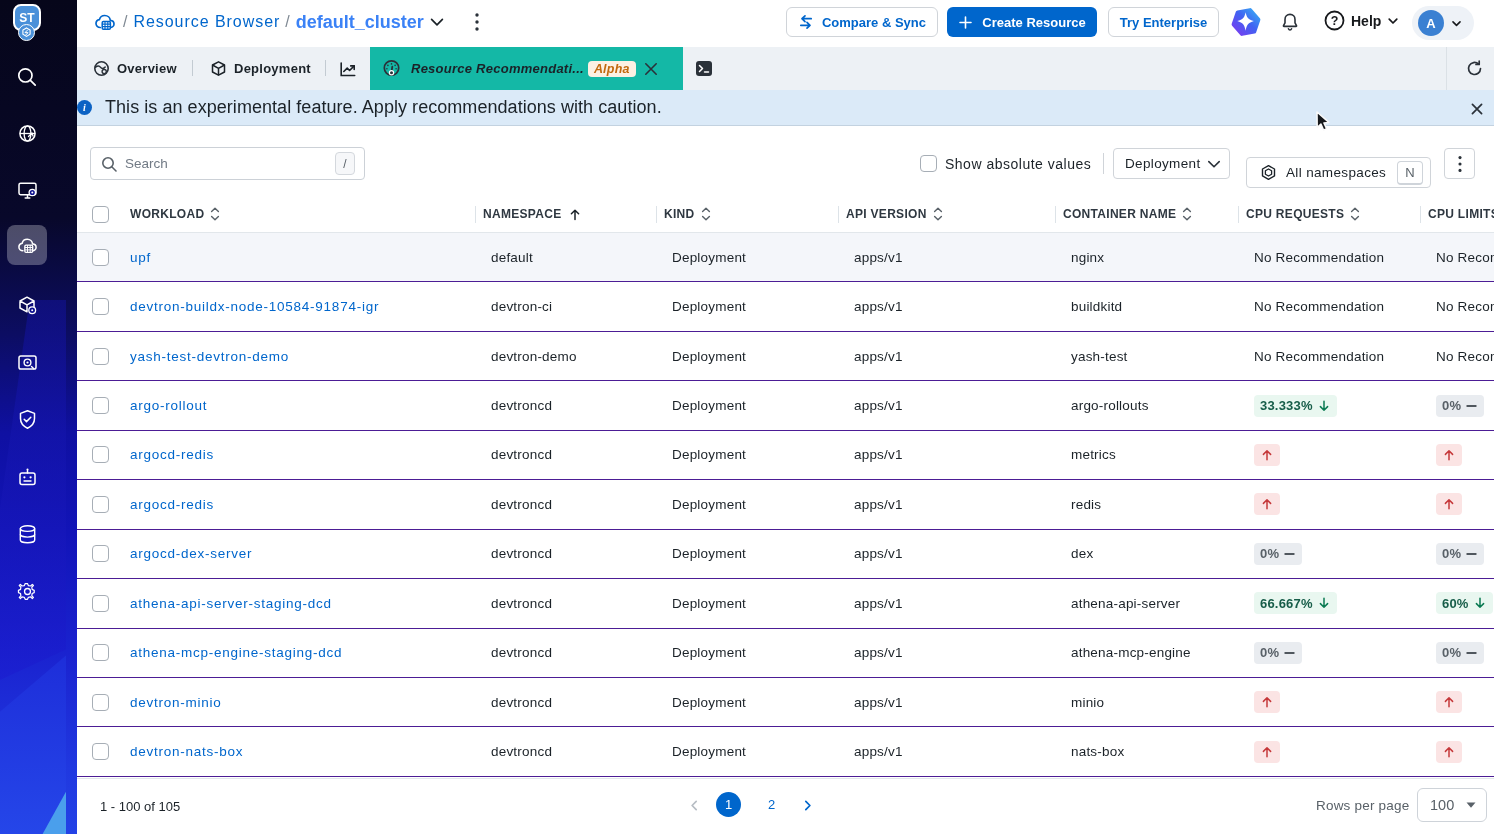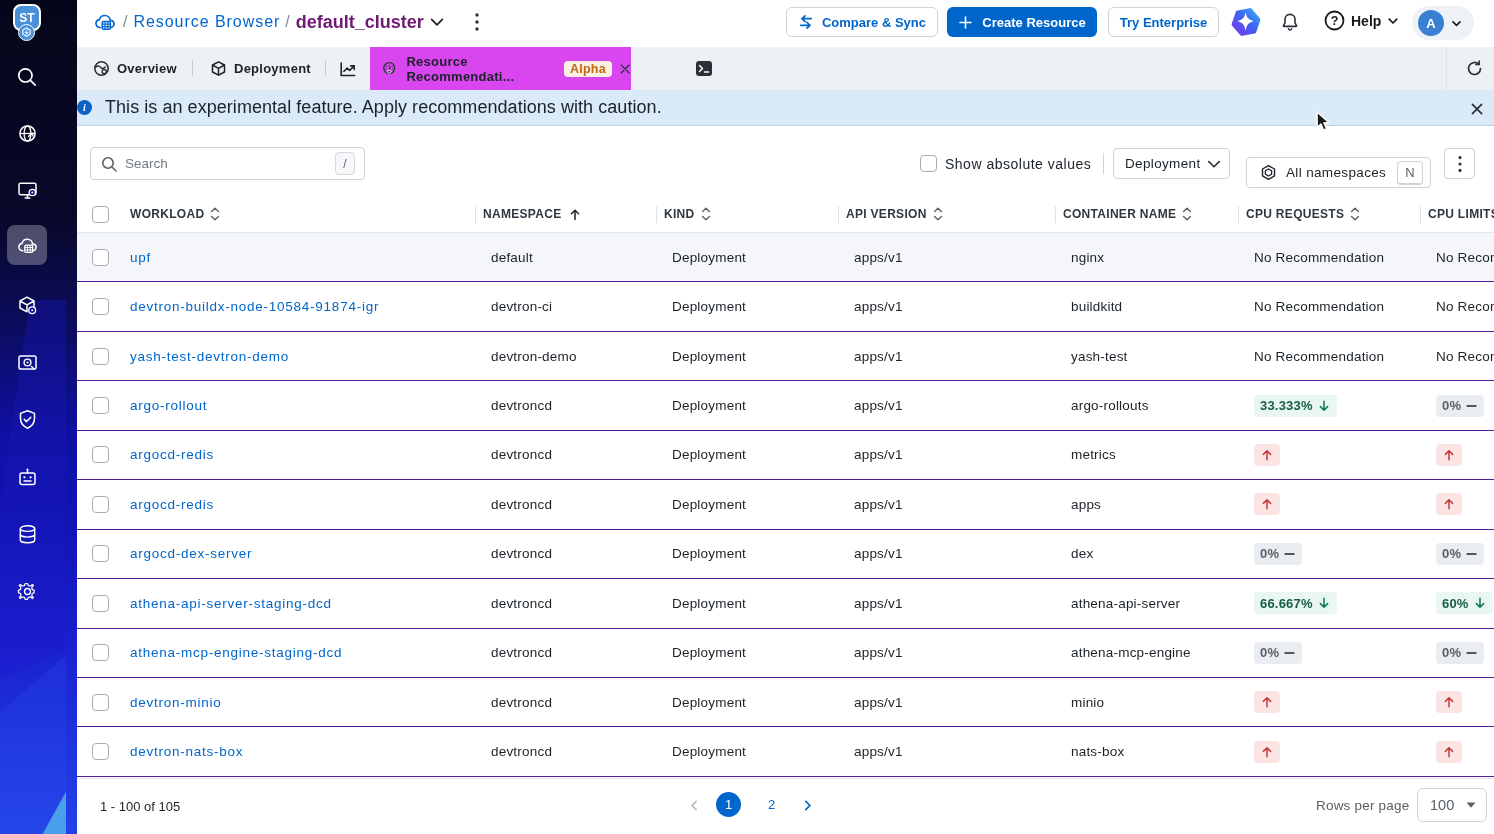--- a/index.html
+++ b/index.html
@@ -26,21 +26,21 @@
 #topActions { position:absolute; left:0; top:0; width:1428px; height:44px; }
 .btn { position:absolute; top:7px; height:30px; display:flex; align-items:center; justify-content:center;
   border-radius:6px; font-size:13px; font-weight:bold; }
 .btn.outline { background:#fff; border:1px solid #d0d4d9; color:#0066cc; }
 .btn.solid { background:#0066cc; color:#fff; border:none; }
 
 
 #tabbar { position:absolute; left:66px; top:47px; width:1428px; height:43px; background:#edf1f5; }
 .tabsep { position:absolute; top:13px; width:1px; height:16px; background:#c3cbd2; }
 .tabitem { position:absolute; top:0; height:43px; display:flex; align-items:center; font-size:13px; font-weight:bold; color:#1b2228; letter-spacing:0.25px; }
-#activetab { position:absolute; left:304px; top:0; width:261px; height:43px; background:#d946ef; display:flex; align-items:center; }
+#activetab { position:absolute; left:304px; top:0; width:313px; height:43px; background:#14b8a6; display:flex; align-items:center;font-style:italic; }
 .alpha { background:#fcf0e3; color:#c2690f; font-size:12.5px; font-weight:bold; border-radius:4px; padding:1px 6px; letter-spacing:0.2px; }
 #termtile { position:absolute; left:630px; top:14px; width:16px; height:15px; background:#2a3139; border-radius:3px; }
 #refreshsep { position:absolute; left:1380px; top:0; width:1px; height:43px; background:#dbe1e6; }
 
 
 #banner { position:absolute; left:66px; top:90px; width:1428px; height:36px; background:#dbeaf8;
   border-bottom:1px solid #c3d2e0; display:flex; align-items:center; }
 #banner .info { width:15px; height:15px; border-radius:50%; background:#0c62c4; color:#fff; font-size:10px; font-weight:bold;
   display:flex; align-items:center; justify-content:center; margin-left:11px; font-style:italic; font-family:"Liberation Serif",serif; }
 #banner .txt { font-size:18px; color:#1b2228; margin-left:13px; letter-spacing:0.05px; }
@@ -169,21 +169,21 @@
 <div id="topbar">
   <div class="crumb" style="left:28px; font-size:16px;">
     <svg width="22" height="22" viewBox="0 0 22 22">
           <path d="M6.2 16.5c-2.4 0-4.2-1.8-4.2-4 0-2 1.5-3.6 3.4-3.9C6 6.2 8.2 4.5 10.8 4.5c2.9 0 5.2 2.1 5.5 4.8 2 .2 3.7 1.5 3.7 3.6 0 2-1.7 3.6-3.8 3.6" fill="none" stroke="#0066cc" stroke-width="1.7" stroke-linecap="round"></path>
           <rect x="8.2" y="10.6" width="8.2" height="7.6" rx="1.2" fill="#fff" stroke="#0066cc" stroke-width="1.5"></rect>
           <path d="M8.2 13.1h8.2M8.2 15.6h8.2M11 10.6v7.6M13.8 10.6v7.6" stroke="#0066cc" stroke-width="1.1"></path>
         </svg>
     <span style="color:#808a94; margin-left:7px;">/</span>
     <span class="blue" style="margin-left:6px; letter-spacing:0.95px;">Resource Browser</span>
     <span style="color:#808a94; margin-left:5px;">/</span>
-    <span style="color:#701a75; font-weight:bold; font-size:18px; margin-left:6px;">default_cluster</span>
+    <span style="color:#3b82f6; font-weight:bold; font-size:18px; margin-left:6px;">default_cluster</span>
     <svg width="16" height="16" viewBox="0 0 16 16" style="margin-left:5px;">
           <path d="M2.6 5.4L8 10.8l5.4-5.4" stroke="#1b2228" stroke-width="1.7" fill="none" stroke-linecap="round" stroke-linejoin="round"></path>
         </svg>
   </div>
   <svg class="abs" style="left:405px; top:12px;" width="12" height="20" viewBox="0 0 12 20">
         <circle cx="6" cy="3" r="1.7" fill="#2a3139"></circle>
         <circle cx="6" cy="10" r="1.7" fill="#2a3139"></circle>
         <circle cx="6" cy="17" r="1.7" fill="#2a3139"></circle>
       </svg>
   <div id="topActions">
@@ -256,21 +256,21 @@
           <circle cx="9.5" cy="9" r="7.2" fill="none" stroke="#2a3139" stroke-width="1.7"></circle>
           <circle cx="9.5" cy="4.9" r="0.8" fill="#2a3139"></circle>
           <circle cx="5.9" cy="6.4" r="0.8" fill="#2a3139"></circle>
           <circle cx="13.1" cy="6.4" r="0.8" fill="#2a3139"></circle>
           <circle cx="4.9" cy="9.8" r="0.8" fill="#2a3139"></circle>
           <circle cx="14.1" cy="9.8" r="0.8" fill="#2a3139"></circle>
           <path d="M9.5 13.2L10.3 7.6" stroke="#2a3139" stroke-width="1.8" stroke-linecap="round"></path>
           <circle cx="9.5" cy="13.8" r="2.1" fill="#2a3139" stroke="#fff" stroke-width="1.2"></circle>
         </svg>
     <span style="margin-left:10px;font-size:13px;font-weight:bold;color:#1b2228;letter-spacing:0.25px;">Resource Recommendati...</span>
-    <span class="alpha" style="margin-left:26px;">Alpha</span>
+    <span class="alpha" style="margin-left:4px;">Alpha</span>
     <svg width="16" height="16" viewBox="0 0 16 16" style="margin-left:7px;">
           <path d="M2.8 2.8l10.4 10.4M13.2 2.8L2.8 13.2" stroke="#2a3139" stroke-width="1.6" stroke-linecap="round"></path>
         </svg>
   </div>
   <div id="termtile"><svg width="16" height="15" viewBox="0 0 16 15">
           <path d="M3.5 4.5l3 3-3 3" stroke="#fff" stroke-width="1.5" fill="none" stroke-linecap="round" stroke-linejoin="round"></path>
           <path d="M8.5 11h4" stroke="#fff" stroke-width="1.5" stroke-linecap="round"></path>
         </svg></div>
   <div id="refreshsep"></div>
   <svg class="abs" style="left:1400px; top:13px;" width="17" height="17" viewBox="0 0 17 17">
@@ -461,21 +461,21 @@
   <div class="trow grid">
     <div class="tcell first cbcell">
           <span class="cb"></span>
         </div>
     <div class="tcell first">
           <a>argocd-redis</a>
         </div>
     <div class="tcell">devtroncd</div>
     <div class="tcell">Deployment</div>
     <div class="tcell">apps/v1</div>
-    <div class="tcell">apps</div>
+    <div class="tcell">redis</div>
     <div class="tcell">
           <span class="badge r">
             <svg width="14" height="14" viewBox="0 0 14 14">
               <path d="M7 11.8v-9m0 0L3.4 6.4M7 2.8l3.6 3.6" stroke="#c5383a" stroke-width="1.5" fill="none" stroke-linecap="round" stroke-linejoin="round"></path>
             </svg>
           </span>
         </div>
     <div class="tcell">
           <span class="badge r">
             <svg width="14" height="14" viewBox="0 0 14 14">

